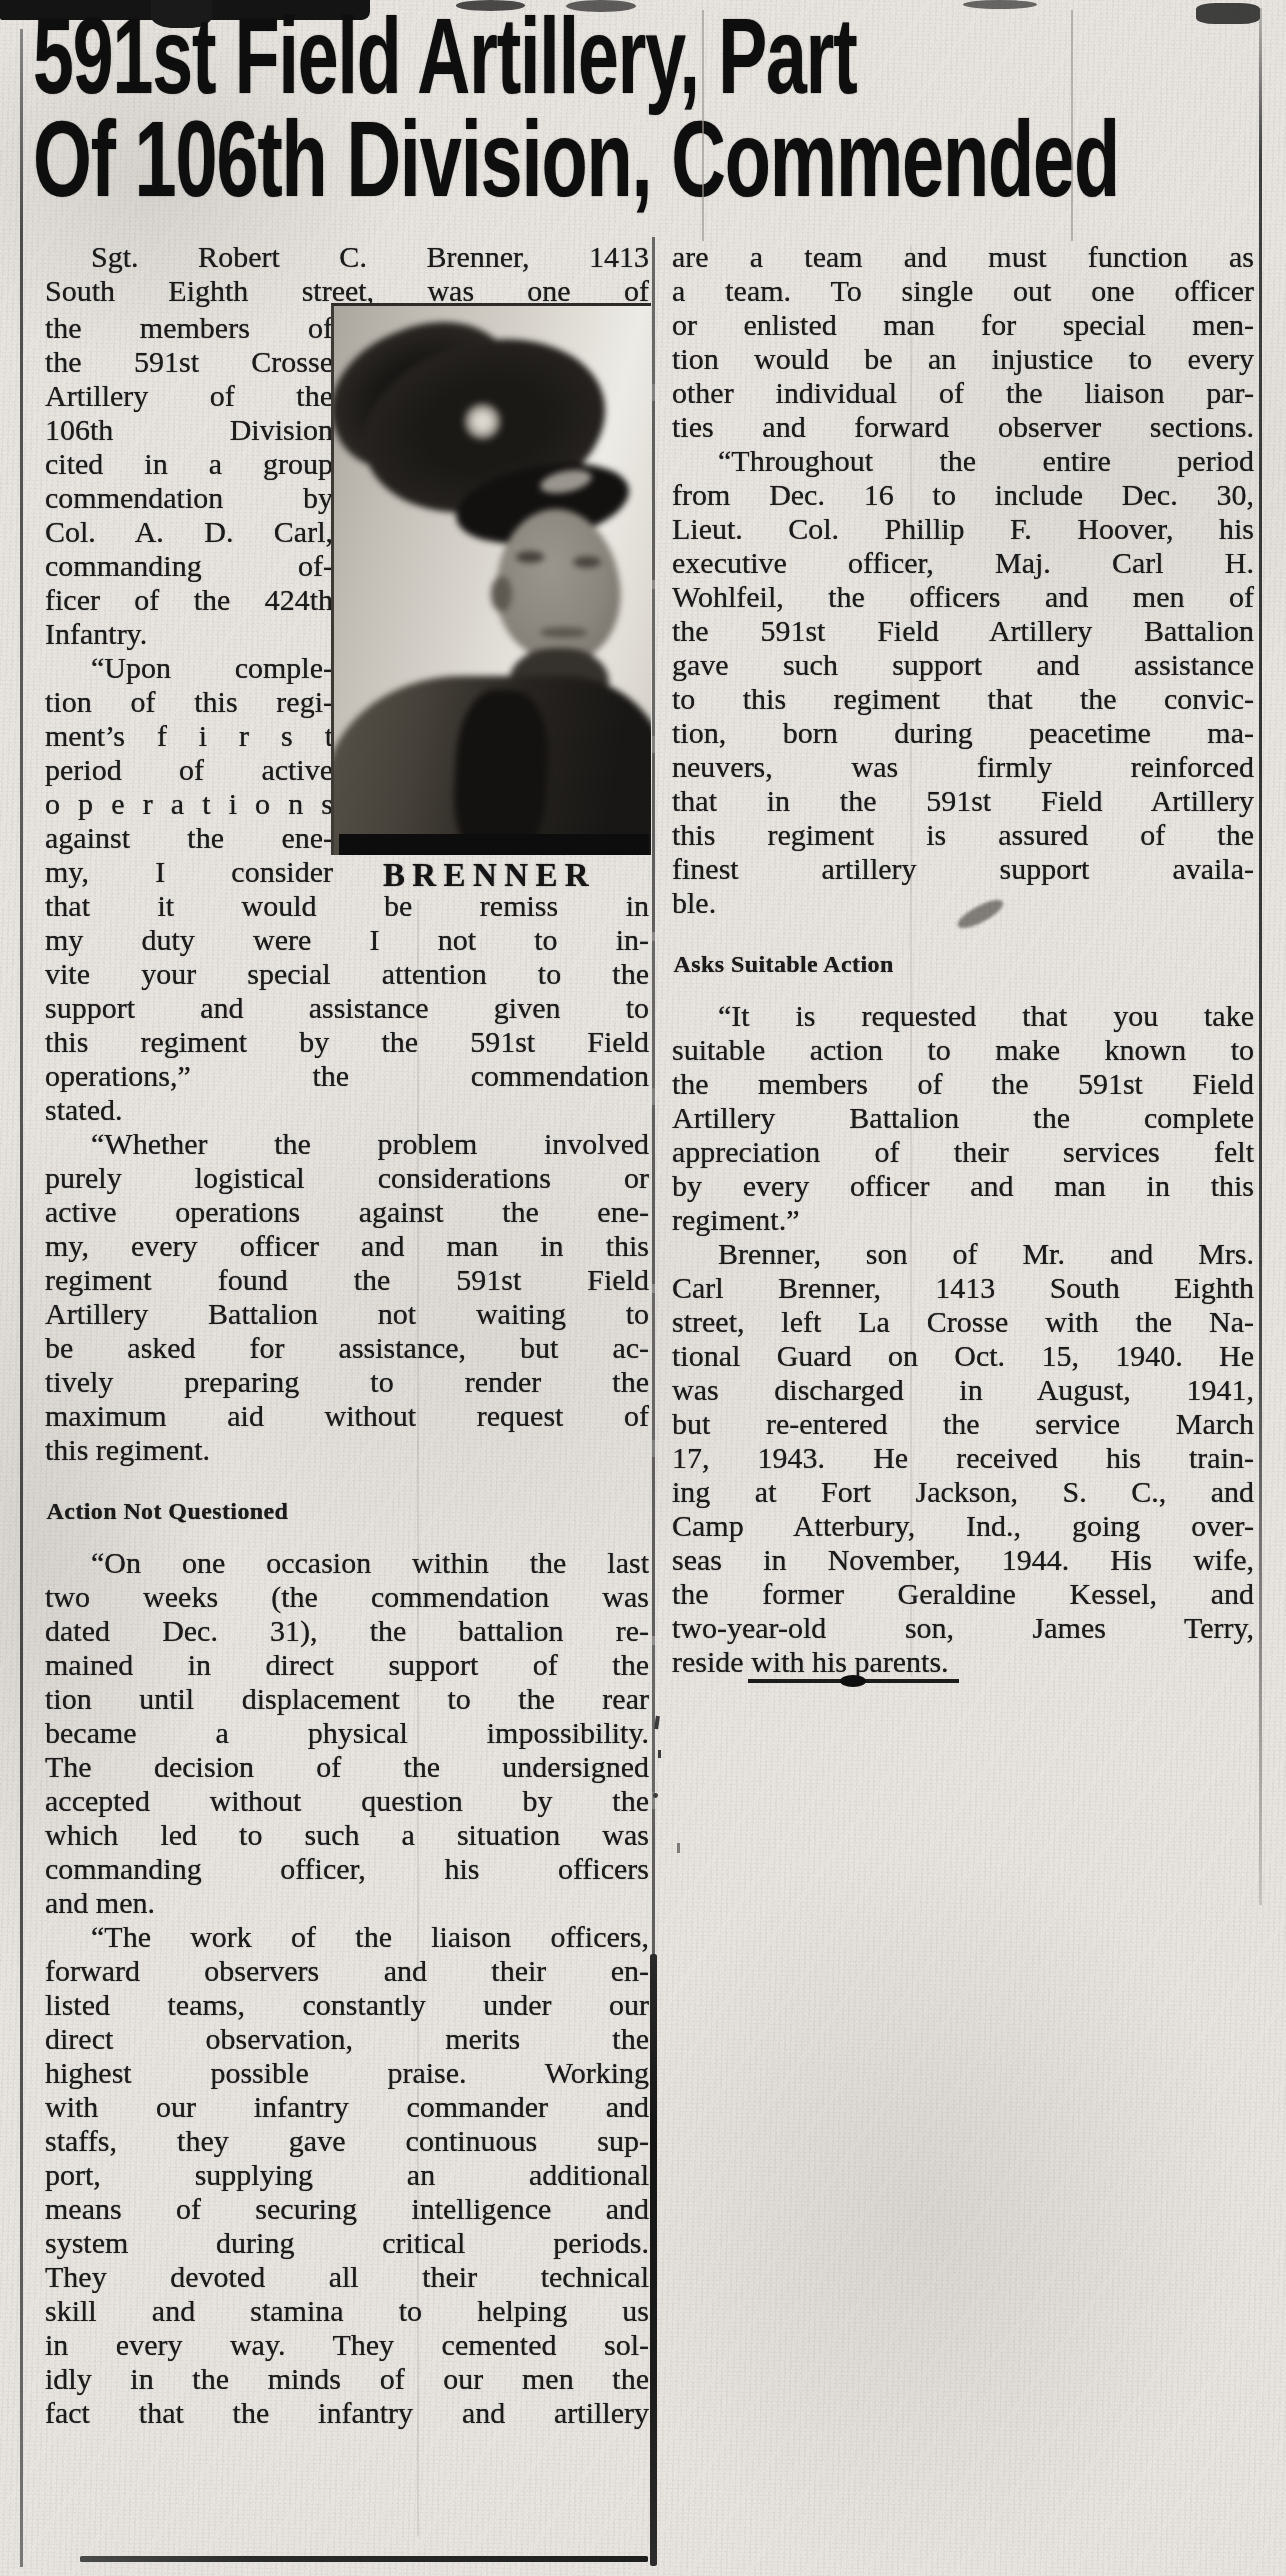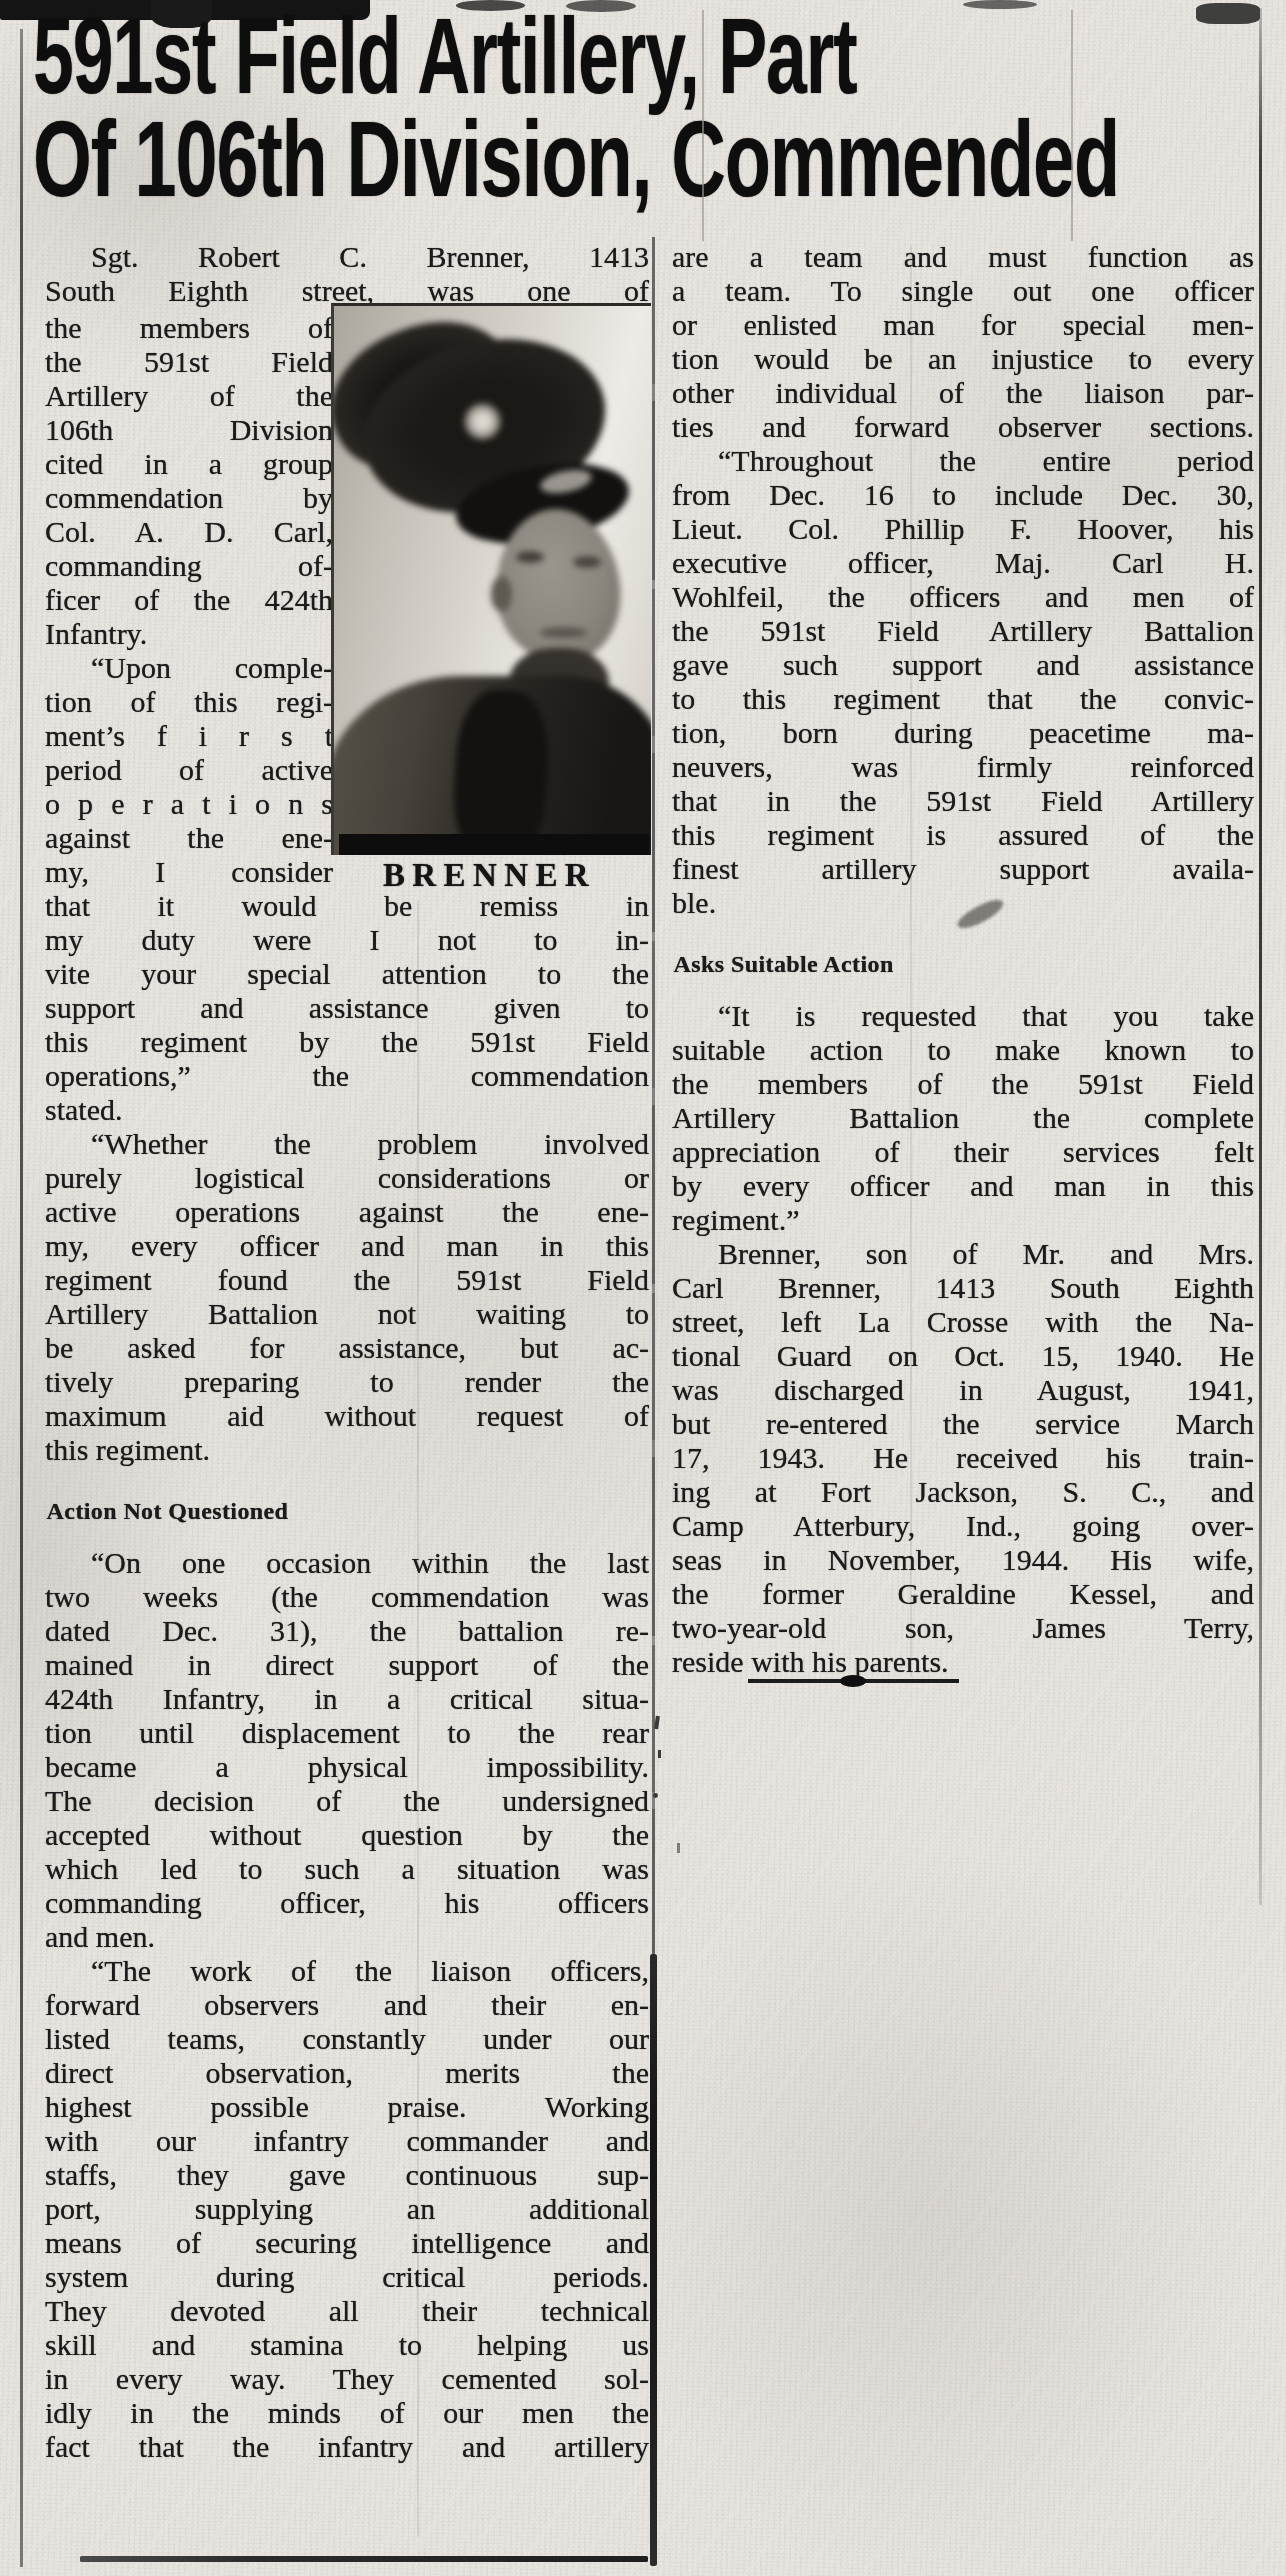--- a/index.html
+++ b/index.html
@@ -133,21 +133,21 @@
   <div class="streak streak-a"></div>
   <div class="streak streak-b"></div>
 
   <div class="col col-left">
       <div class="block">
         <div class="line indent">Sgt. Robert C. Brenner, 1413</div>
         <div class="line">South Eighth street, was one of</div>
       </div>
       <div class="block narrow-block">
         <div class="line">the members of</div>
-        <div class="line">the 591st Field</div>
+        <div class="line">the 591st Crosse</div>
         <div class="line">Artillery of the</div>
         <div class="line">106th Division</div>
         <div class="line">cited in a group</div>
         <div class="line">commendation by</div>
         <div class="line">Col. A. D. Carl,</div>
         <div class="line">commanding of-</div>
         <div class="line">ficer of the 424th</div>
         <div class="line last">Infantry.</div>
         <div class="line indent">“Upon comple-</div>
         <div class="line">tion of this regi-</div>
@@ -175,21 +175,20 @@
         <div class="line">tively preparing to render the</div>
         <div class="line">maximum aid without request of</div>
         <div class="line last">this regiment.</div>
       </div>
       <div class="subhead">Action Not Questioned</div>
       <div class="block">
         <div class="line indent">“On one occasion within the last</div>
         <div class="line">two weeks (the commendation was</div>
         <div class="line">dated Dec. 31), the battalion re-</div>
         <div class="line">mained in direct support of the</div>
-        <div class="line">424th Infantry, in a critical situa-</div>
         <div class="line">tion until displacement to the rear</div>
         <div class="line">became a physical impossibility.</div>
         <div class="line">The decision of the undersigned</div>
         <div class="line">accepted without question by the</div>
         <div class="line">which led to such a situation was</div>
         <div class="line">commanding officer, his officers</div>
         <div class="line last">and men.</div>
         <div class="line indent">“The work of the liaison officers,</div>
         <div class="line">forward observers and their en-</div>
         <div class="line">listed teams, constantly under our</div>

